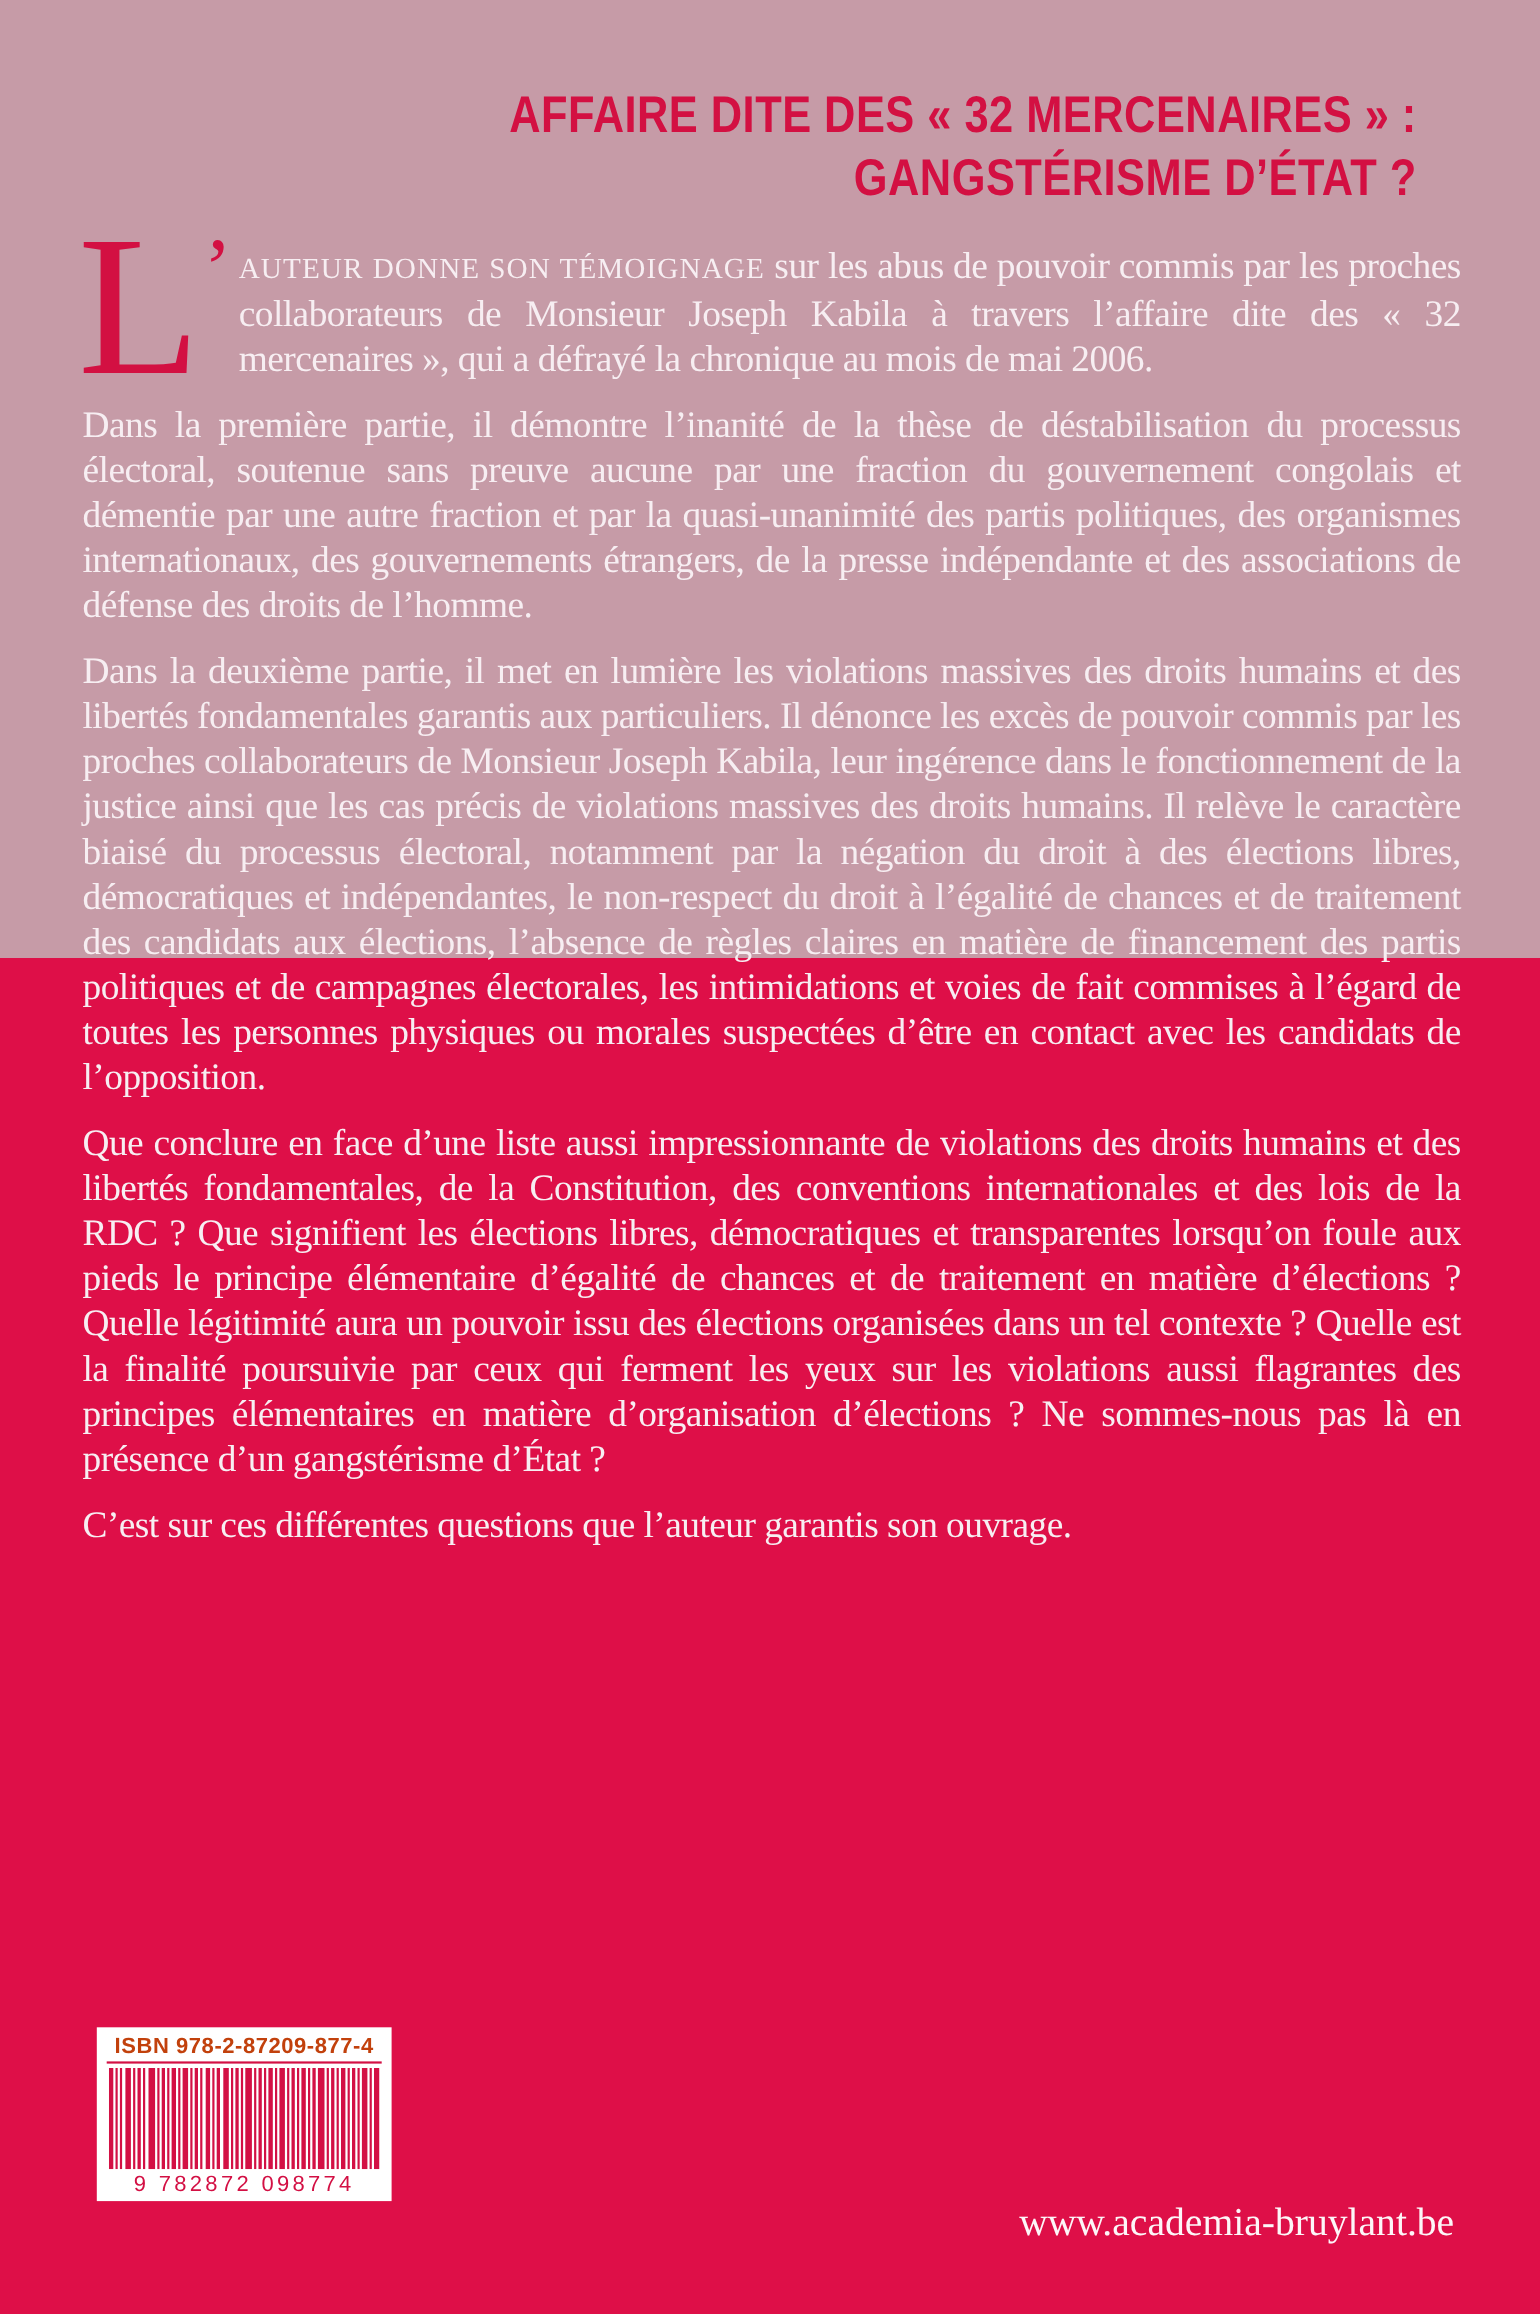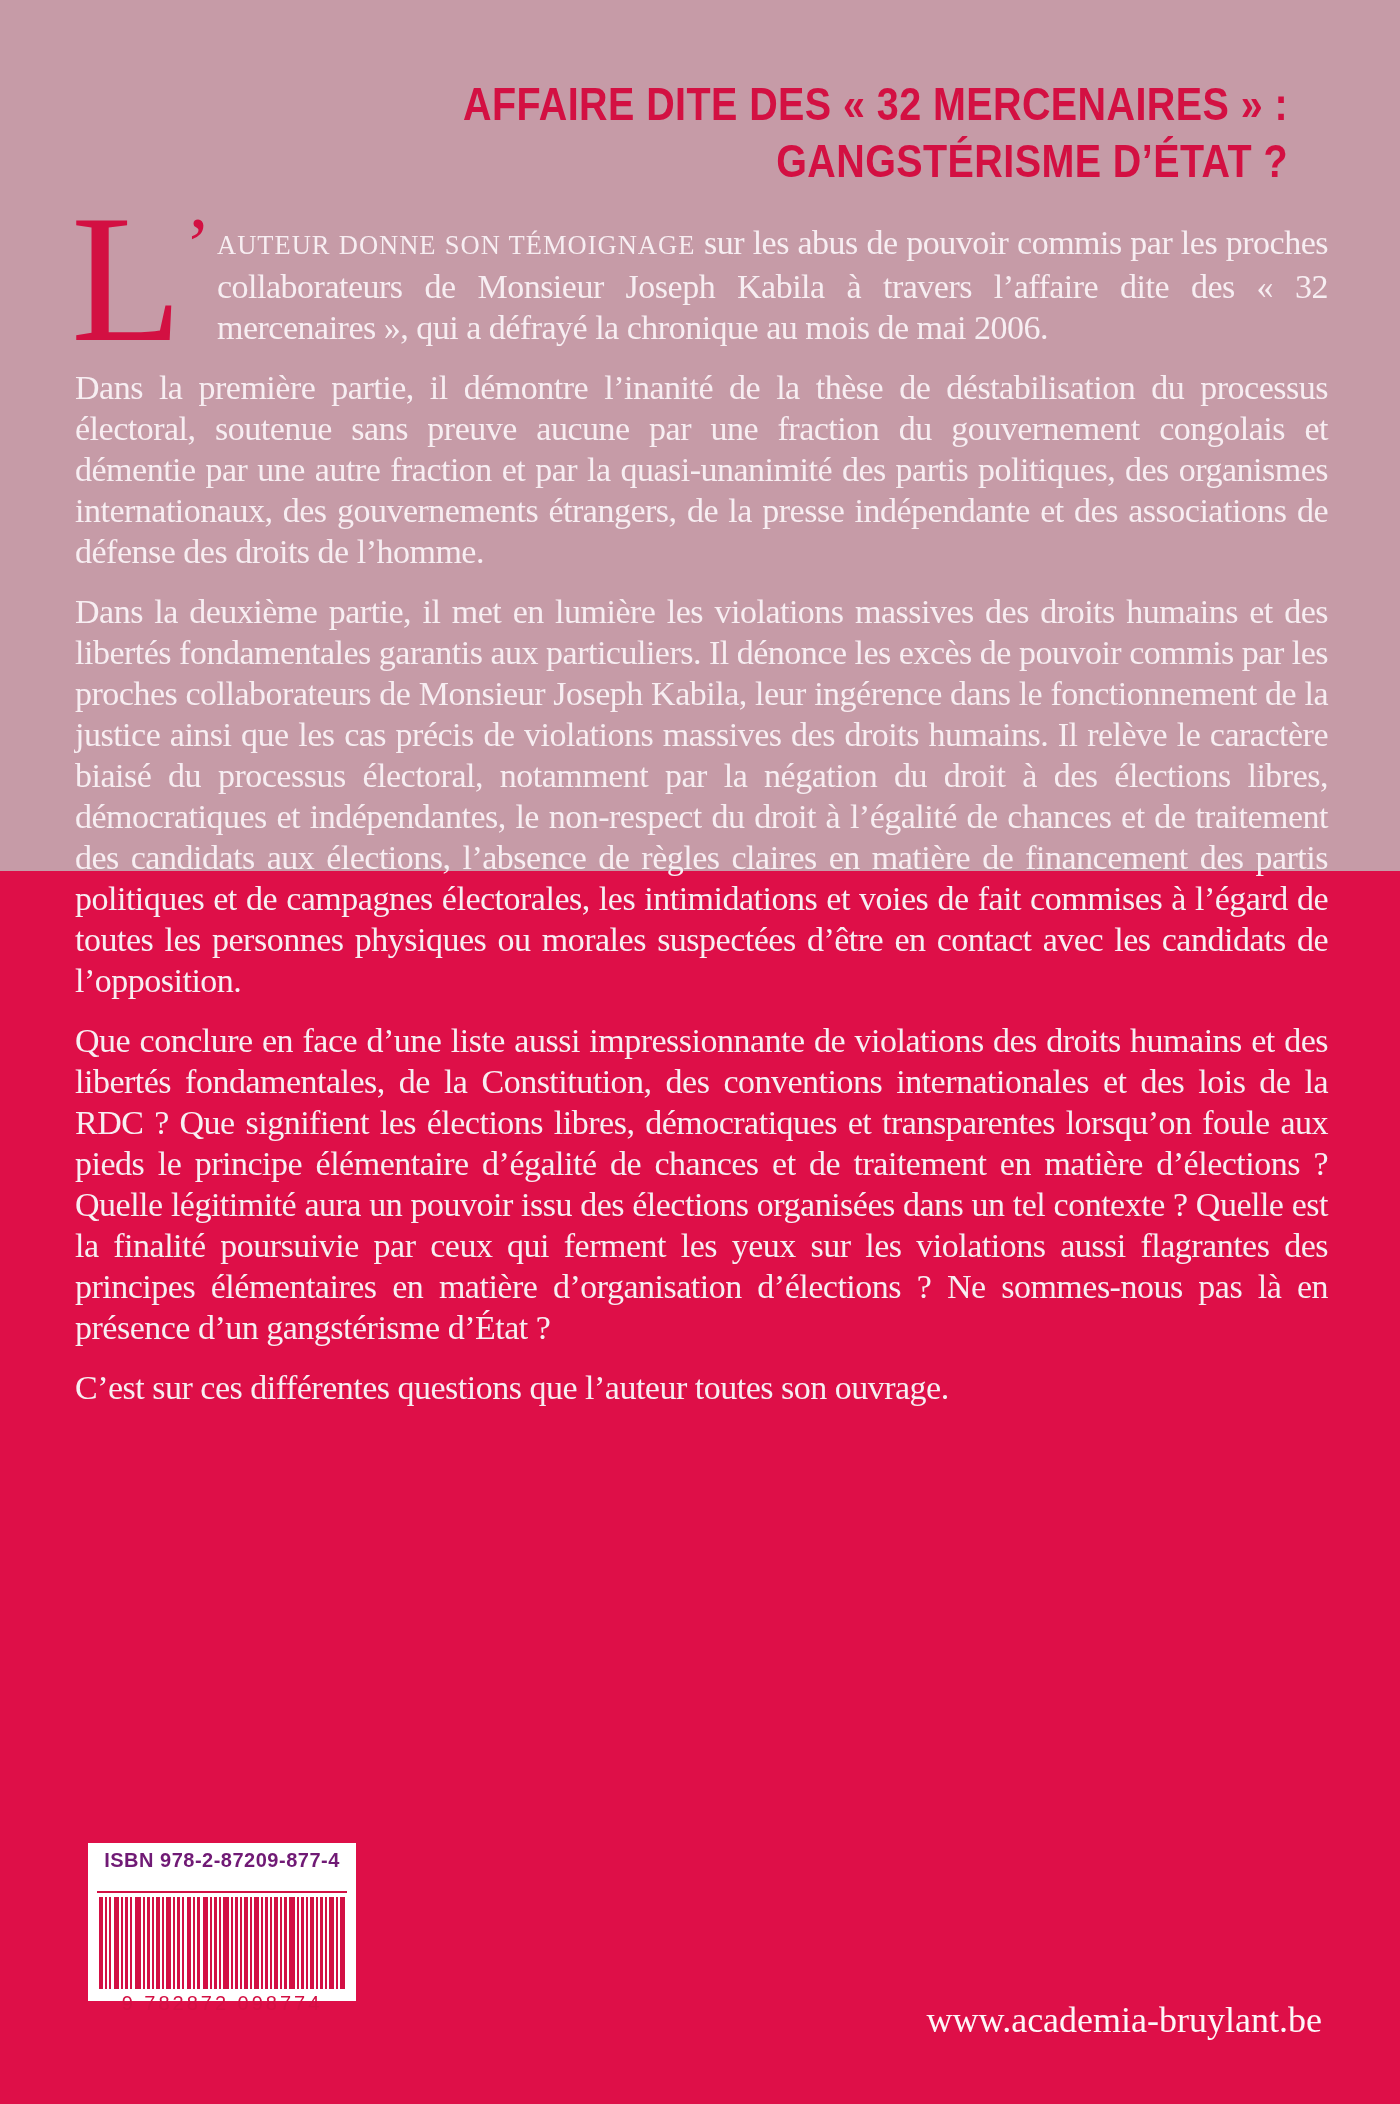--- a/index.html
+++ b/index.html
@@ -53,28 +53,28 @@
   
   .barcode-box {
     position:absolute; left:88px; top:1843px;
     width:268px; height:158px;
     background:#ffffff;
     box-sizing:border-box;
     padding:5px 9px 4px 9px;
     display:flex; flex-direction:column; align-items:center;
   }
   .isbn-label {
-    color:#701a75;
+    color:#c2410c;
     font-family:"Liberation Sans", sans-serif;
     font-weight:bold;
     font-size:20px; line-height:24px;
     letter-spacing:0.5px;
     width:100%; text-align:center;
     border-bottom:2px solid #d31044;
-    padding-bottom:19px;
+    padding-bottom:2px;
   }
   .bars { margin-top:4px; }
   .bars svg { display:block; }
   .digits {
     color:#d31044;
     font-family:"Liberation Sans", sans-serif;
     font-size:20px; line-height:26px;
     letter-spacing:3px;
     margin-top:1px;
     white-space:nowrap;
@@ -104,21 +104,21 @@
     <p class="para first">
       <span class="dropcap-spacer"></span><span class="dropcap"><span>L</span><span class="apos">’</span></span><span class="smallcaps">AUTEUR DONNE SON TÉMOIGNAGE</span><span> sur les abus de pouvoir commis par les proches collaborateurs de Monsieur Joseph Kabila à travers l’affaire dite des « 32 mercenaires », qui a défrayé la chronique au mois de mai 2006.</span>
     </p>
 
     <p class="para">Dans la première partie, il démontre l’inanité de la thèse de déstabilisation du processus électoral, soutenue sans preuve aucune par une fraction du gouvernement congolais et démentie par une autre fraction et par la quasi-unanimité des partis politiques, des organismes internationaux, des gouvernements étrangers, de la presse indépendante et des associations de défense des droits de l’homme.</p>
 
     <p class="para">Dans la deuxième partie, il met en lumière les violations massives des droits humains et des libertés fondamentales garantis aux particuliers. Il dénonce les excès de pouvoir commis par les proches collaborateurs de Monsieur Joseph Kabila, leur ingérence dans le fonctionnement de la justice ainsi que les cas précis de violations massives des droits humains. Il relève le caractère biaisé du processus électoral, notamment par la négation du droit à des élections libres, démocratiques et indépendantes, le non-respect du droit à l’égalité de chances et de traitement des candidats aux élections, l’absence de règles claires en matière de financement des partis politiques et de campagnes électorales, les intimidations et voies de fait commises à l’égard de toutes les personnes physiques ou morales suspectées d’être en contact avec les candidats de l’opposition.</p>
 
     <p class="para">Que conclure en face d’une liste aussi impressionnante de violations des droits humains et des libertés fondamentales, de la Constitution, des conventions internationales et des lois de la RDC ? Que signifient les élections libres, démocratiques et transparentes lorsqu’on foule aux pieds le principe élémentaire d’égalité de chances et de traitement en matière d’élections ? Quelle légitimité aura un pouvoir issu des élections organisées dans un tel contexte ? Quelle est la finalité poursuivie par ceux qui ferment les yeux sur les violations aussi flagrantes des principes élémentaires en matière d’organisation d’élections ? Ne sommes-nous pas là en présence d’un gangstérisme d’État ?</p>
 
-    <p class="para">C’est sur ces différentes questions que l’auteur toutes son ouvrage.</p>
+    <p class="para">C’est sur ces différentes questions que l’auteur garantis son ouvrage.</p>
 
   </div>
 
   <div class="barcode-box">
     <div class="isbn-label">ISBN 978-2-87209-877-4</div>
     <div class="bars">
       <svg width="246" height="92" viewBox="0 0 246 92" xmlns="http://www.w3.org/2000/svg">
         <g fill="#d31044">
           <rect x="0" y="0" width="4" height="92"></rect>
             <rect x="6" y="0" width="2" height="92"></rect>

